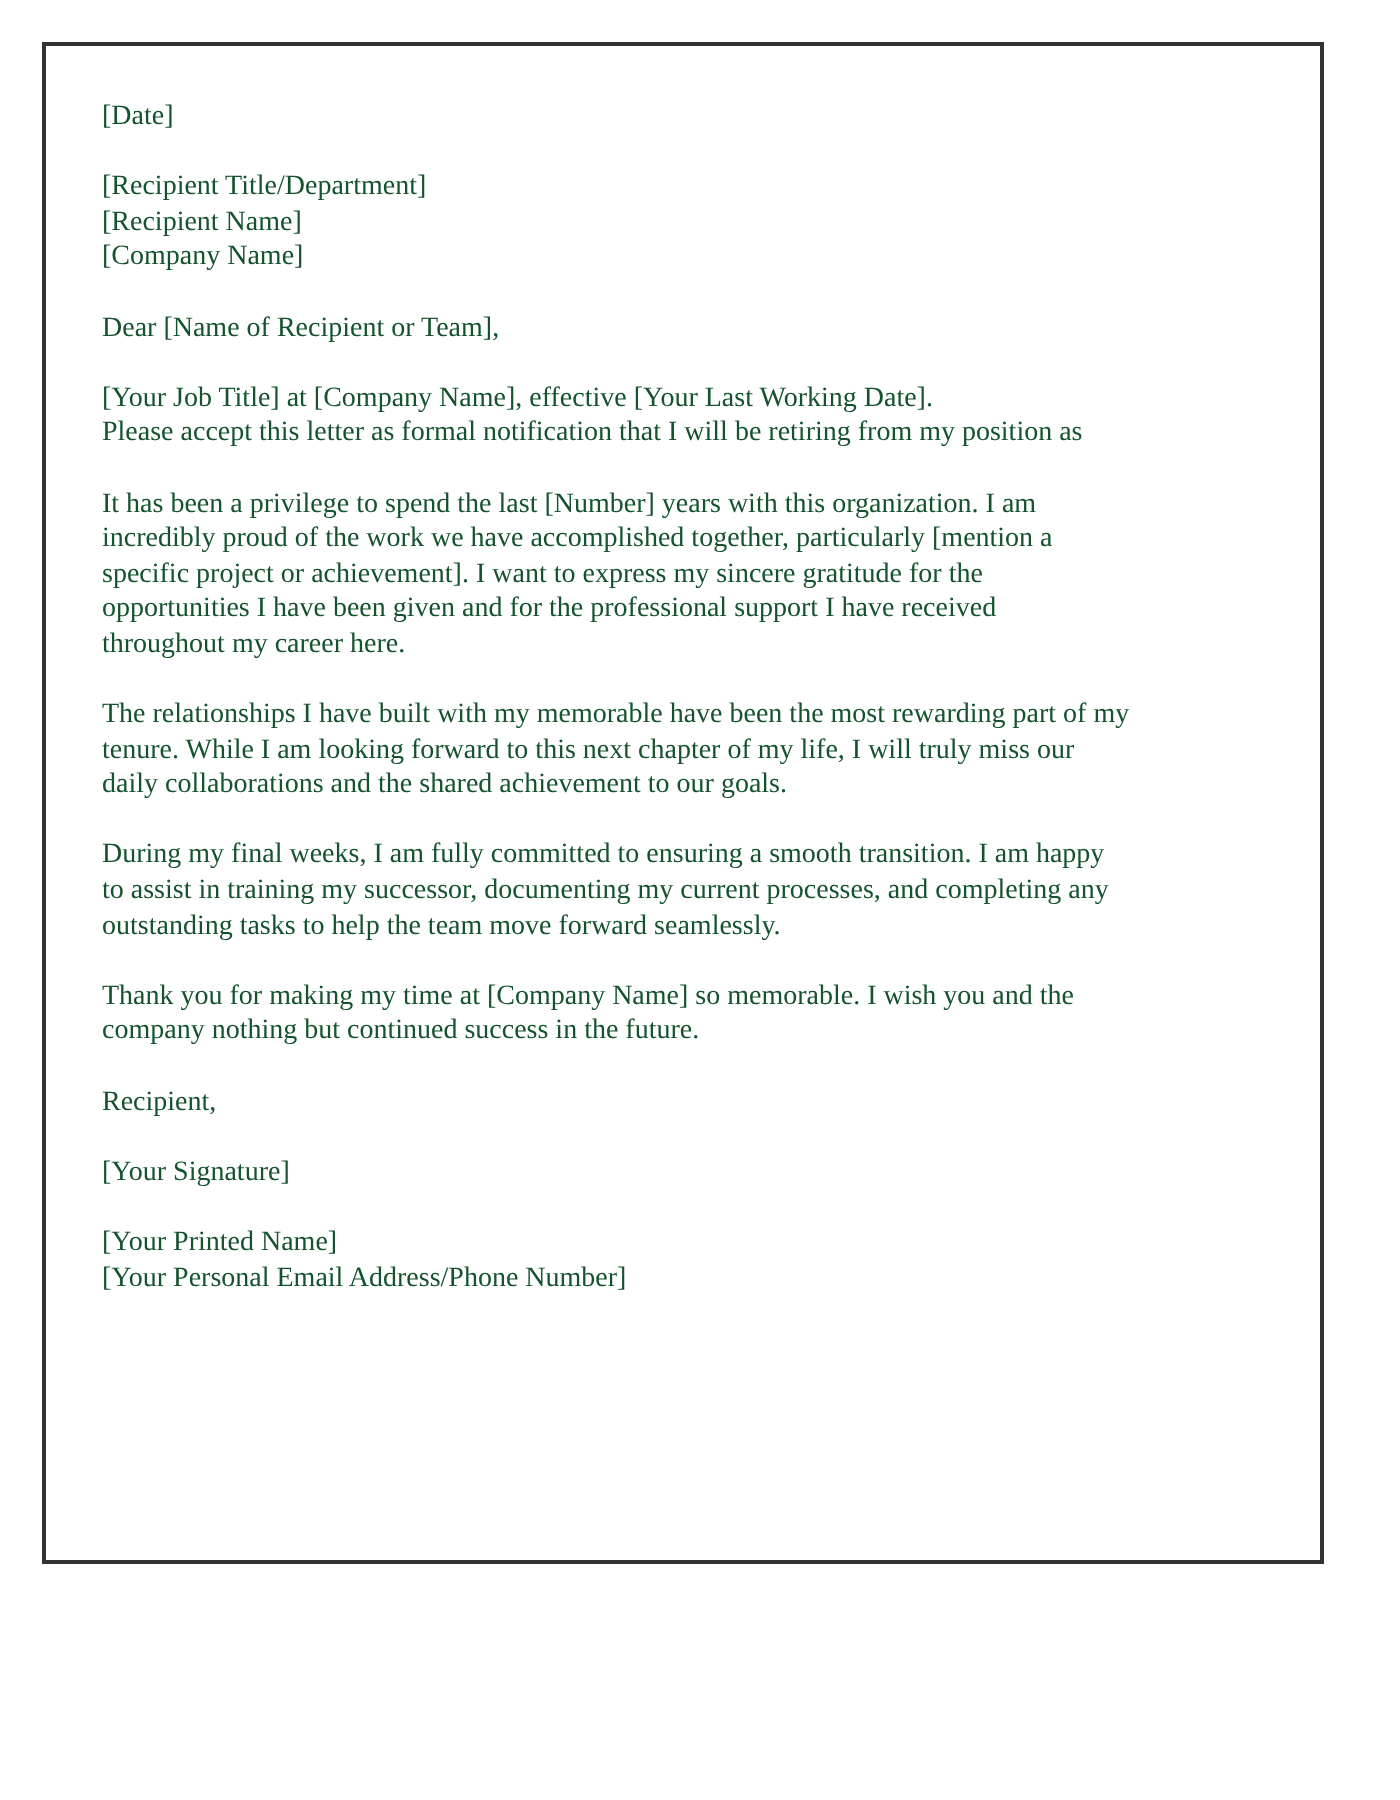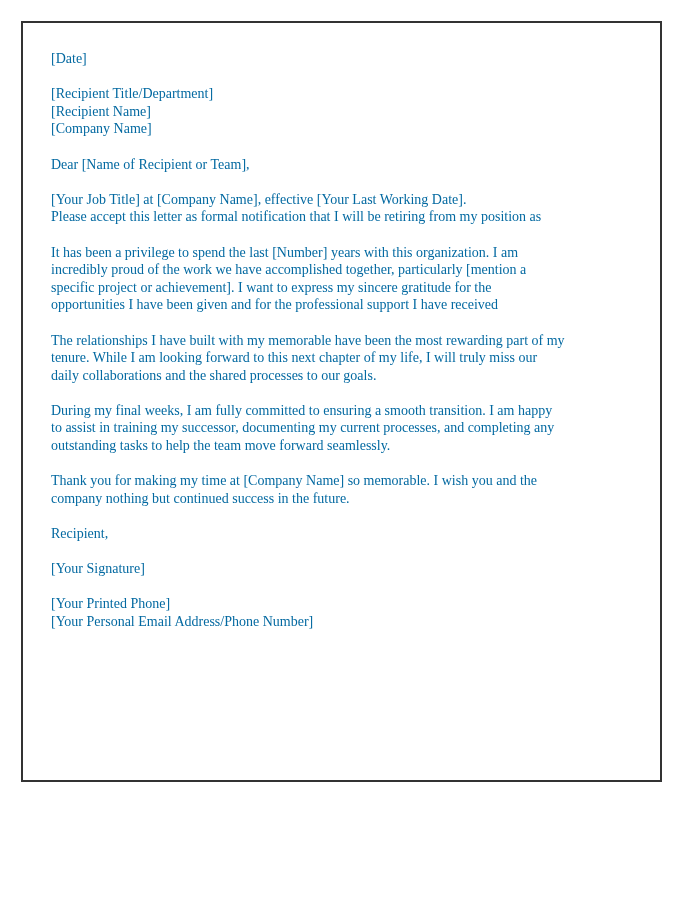--- a/index.html
+++ b/index.html
@@ -24,21 +24,21 @@
     background: #ffffff;
     padding: 27px 30px 0 28px;
     overflow: hidden;
   }
   .block {
     margin: 0 0 17.6px 0;
   }
   .line {
     font-size: 14px;
     line-height: 17.6px;
-    color: #0369a1;
+    color: #14532d;
     white-space: nowrap;
   }
 </style>
 </head>
 <body>
 
 <div class="page">
 
   <div class="block">
     <div class="line">[Date]</div>
@@ -57,26 +57,27 @@
   <div class="block">
     <div class="line">[Your Job Title] at [Company Name], effective [Your Last Working Date].</div>
     <div class="line">Please accept this letter as formal notification that I will be retiring from my position as</div>
   </div>
 
   <div class="block">
     <div class="line">It has been a privilege to spend the last [Number] years with this organization. I am</div>
     <div class="line">incredibly proud of the work we have accomplished together, particularly [mention a</div>
     <div class="line">specific project or achievement]. I want to express my sincere gratitude for the</div>
     <div class="line">opportunities I have been given and for the professional support I have received</div>
+    <div class="line">throughout my career here.</div>
   </div>
 
   <div class="block">
     <div class="line">The relationships I have built with my memorable have been the most rewarding part of my</div>
     <div class="line">tenure. While I am looking forward to this next chapter of my life, I will truly miss our</div>
-    <div class="line">daily collaborations and the shared processes to our goals.</div>
+    <div class="line">daily collaborations and the shared achievement to our goals.</div>
   </div>
 
   <div class="block">
     <div class="line">During my final weeks, I am fully committed to ensuring a smooth transition. I am happy</div>
     <div class="line">to assist in training my successor, documenting my current processes, and completing any</div>
     <div class="line">outstanding tasks to help the team move forward seamlessly.</div>
   </div>
 
   <div class="block">
     <div class="line">Thank you for making my time at [Company Name] so memorable. I wish you and the</div>
@@ -85,17 +86,17 @@
 
   <div class="block">
     <div class="line">Recipient,</div>
   </div>
 
   <div class="block">
     <div class="line">[Your Signature]</div>
   </div>
 
   <div class="block">
-    <div class="line">[Your Printed Phone]</div>
+    <div class="line">[Your Printed Name]</div>
     <div class="line">[Your Personal Email Address/Phone Number]</div>
   </div>
 
 </div>
 
 </body></html>

